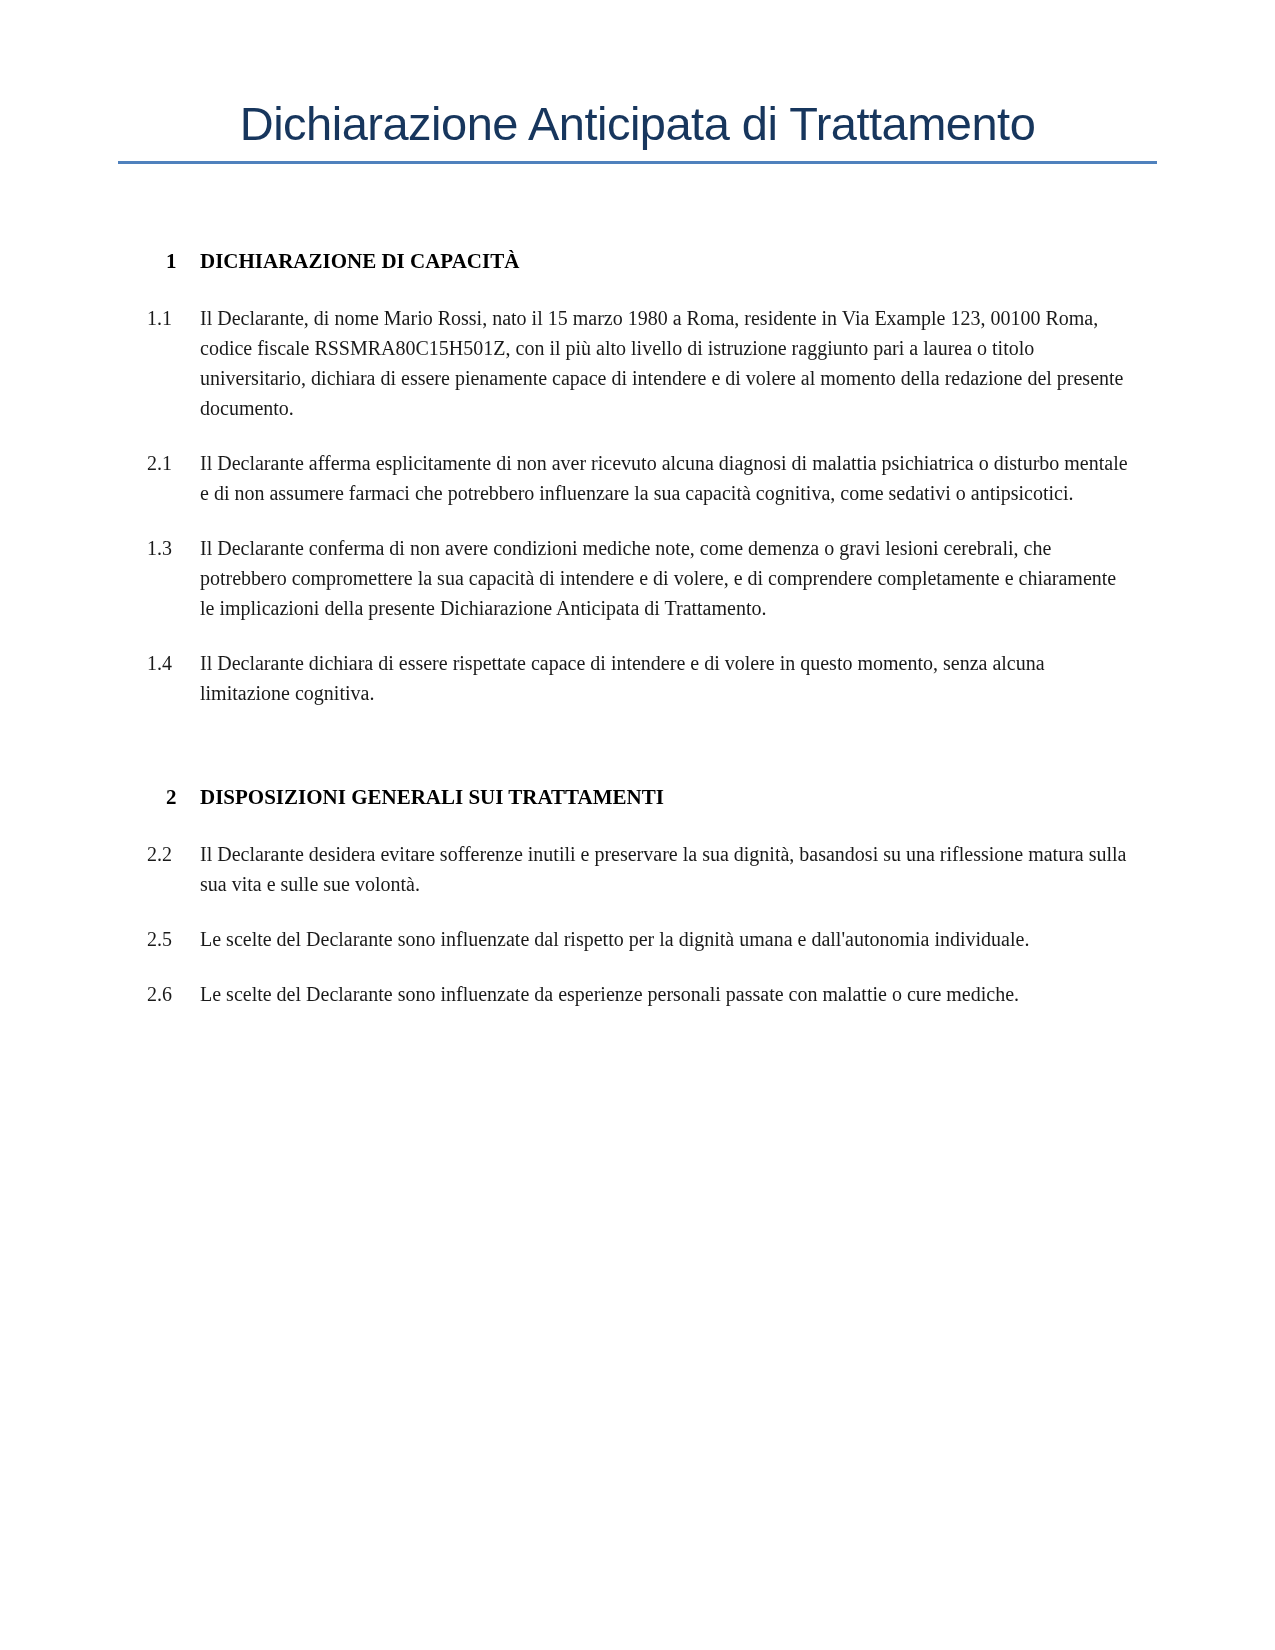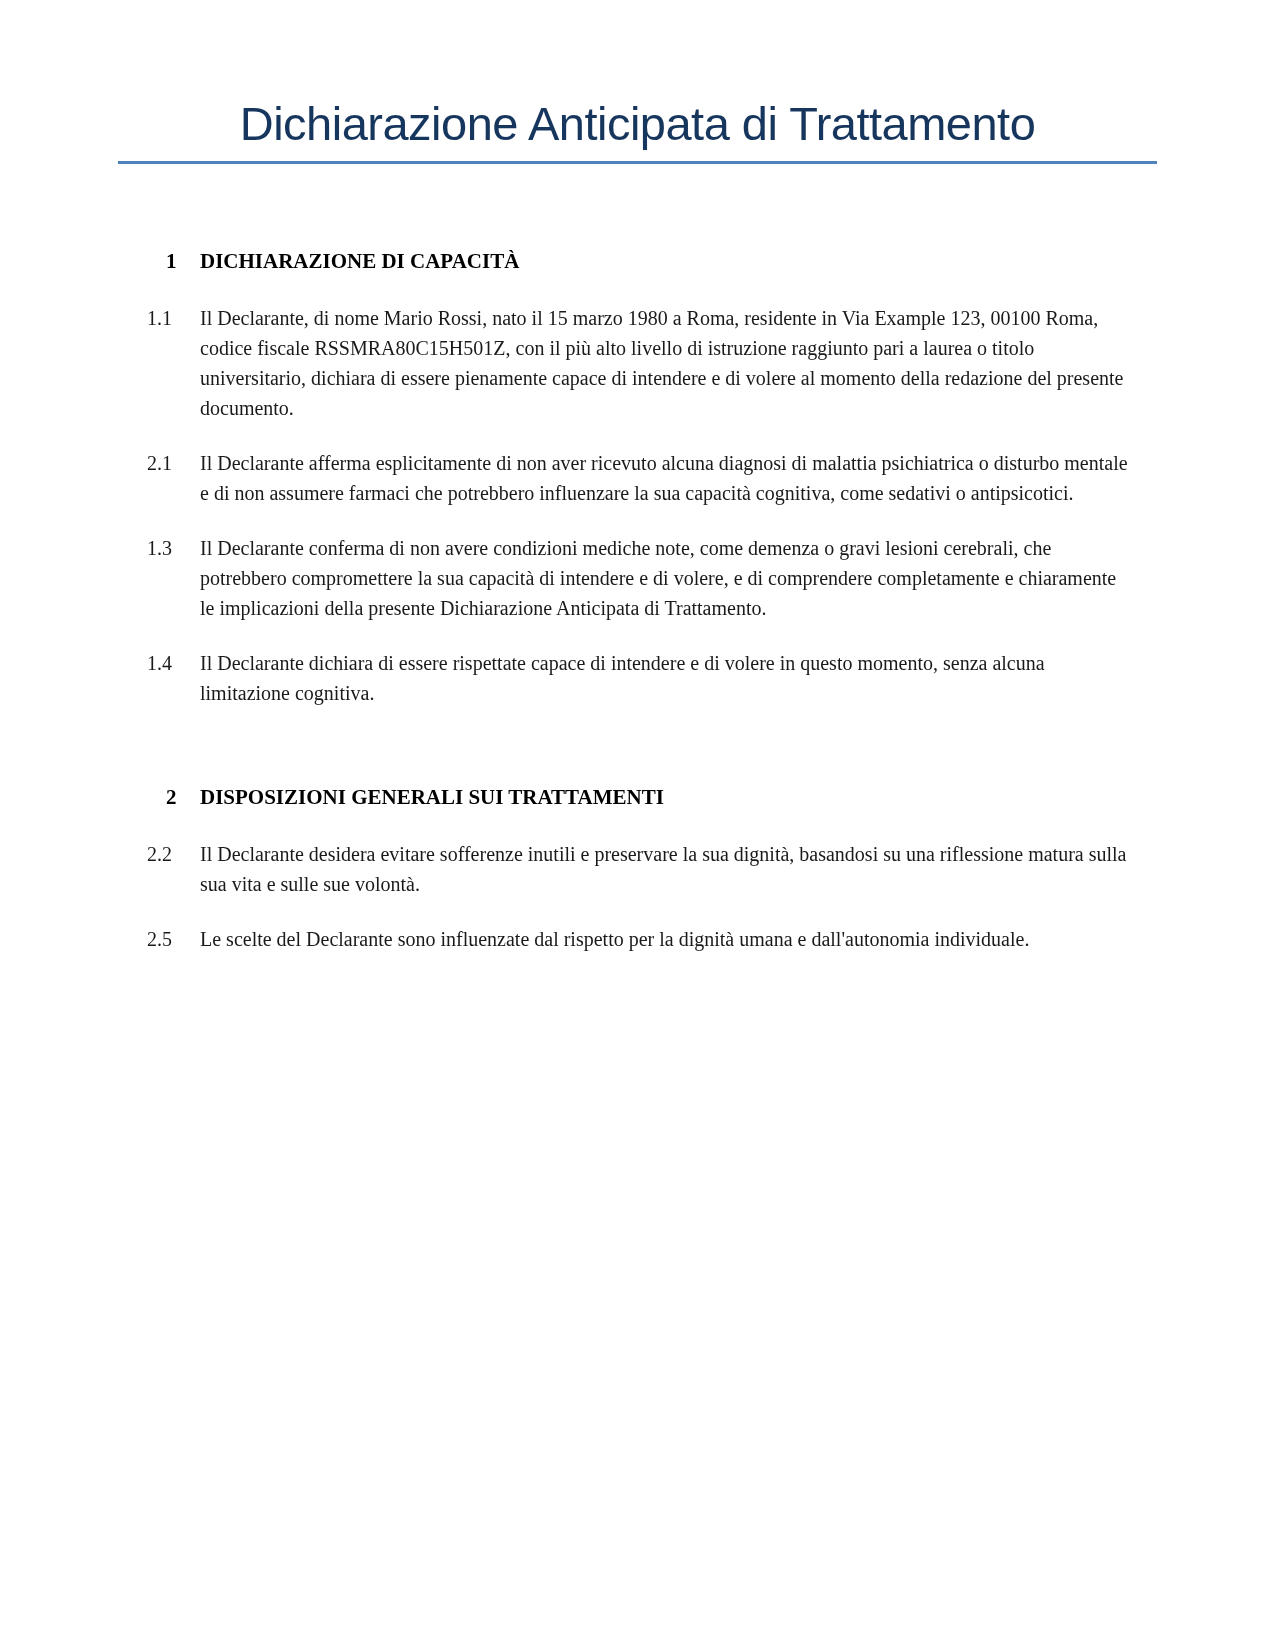--- a/index.html
+++ b/index.html
@@ -95,14 +95,18 @@
   </div>
 
   <div class="clause">
     <span class="num">2.2</span>
     <div class="clause-text">Il Declarante desidera evitare sofferenze inutili e preservare la sua dignità, basandosi su una riflessione matura sulla sua vita e sulle sue volontà.</div>
   </div>
   <div class="clause">
     <span class="num">2.5</span>
     <div class="clause-text">Le scelte del Declarante sono influenzate dal rispetto per la dignità umana e dall'autonomia individuale.</div>
   </div>
+  <div class="clause">
+    <span class="num">2.6</span>
+    <div class="clause-text">Le scelte del Declarante sono influenzate da esperienze personali passate con malattie o cure mediche.</div>
+  </div>
 
 </div>
 
 </body></html>

